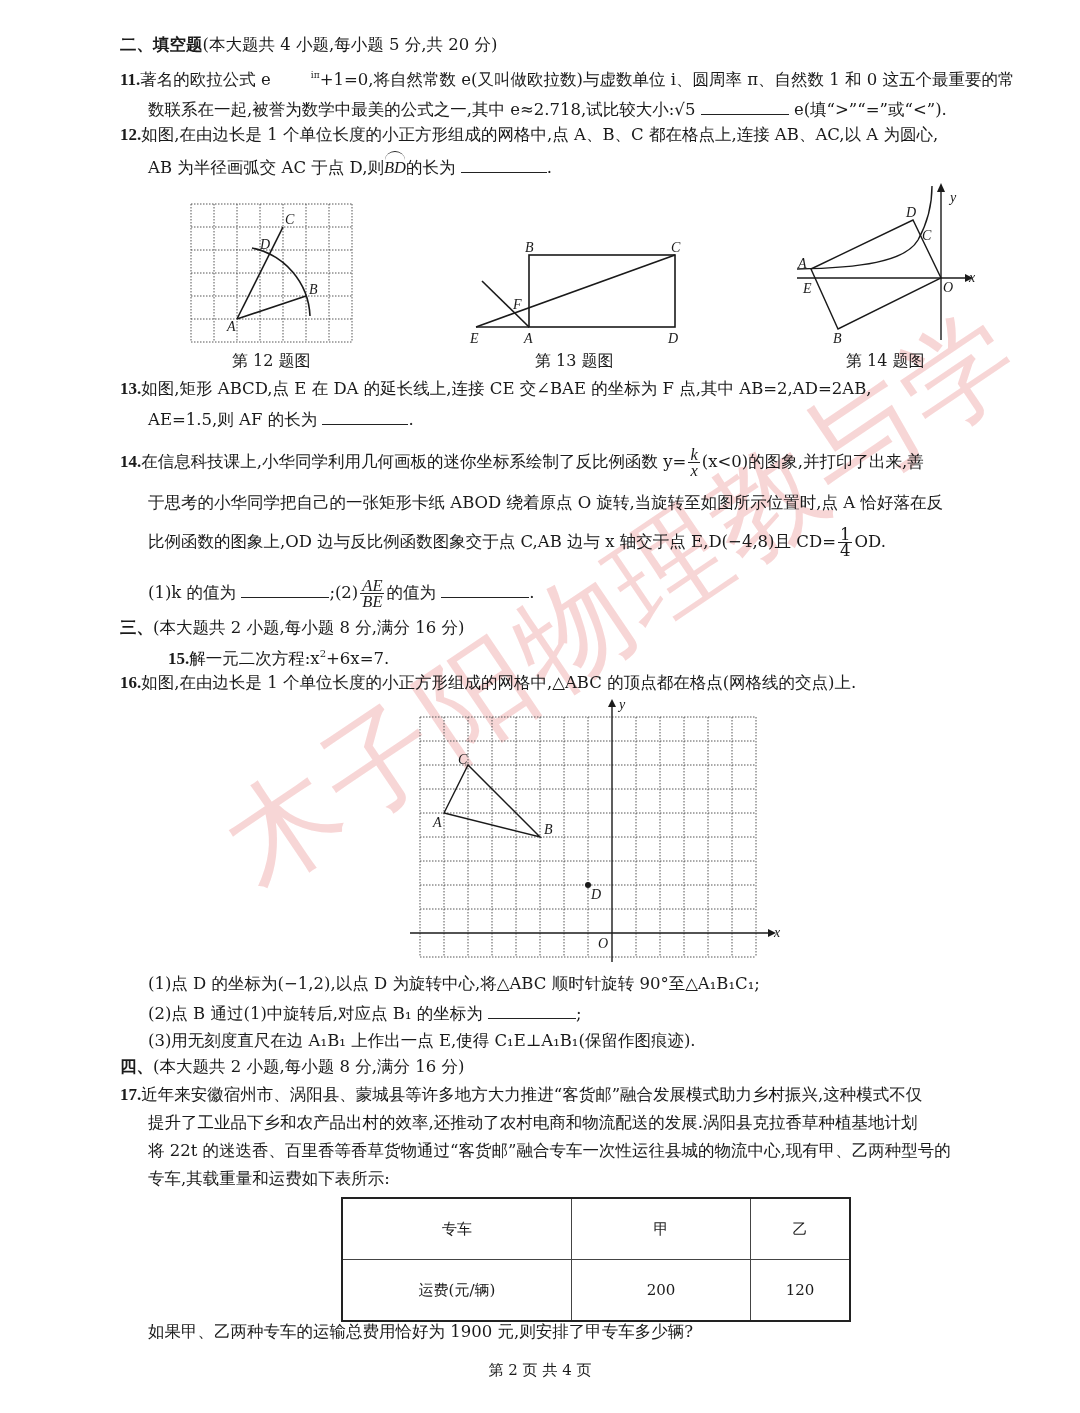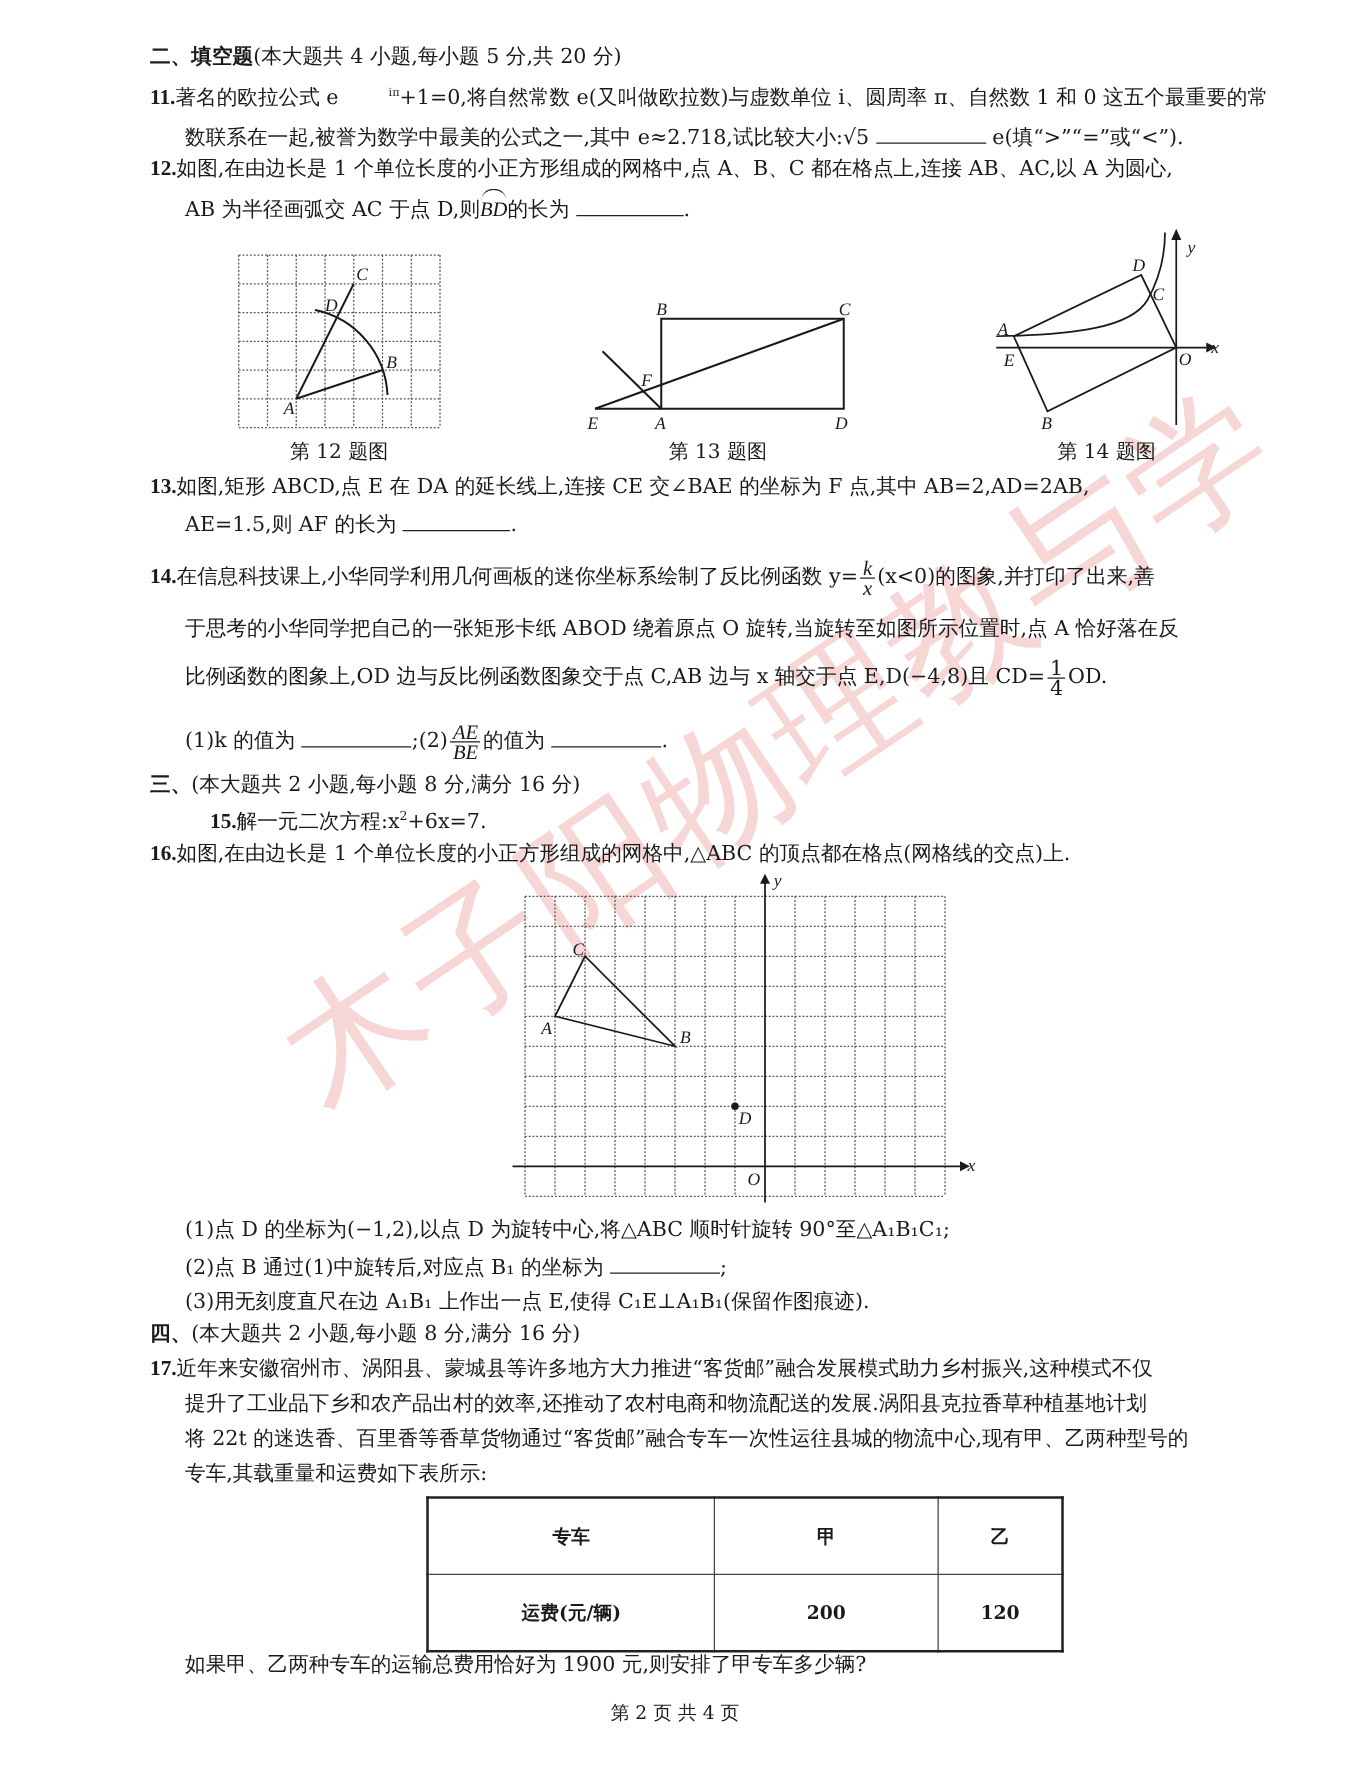--- a/index.html
+++ b/index.html
@@ -11,21 +11,21 @@
   .blank{display:inline-block;border-bottom:1px solid #222;height:16px;vertical-align:baseline;}
   .it{font-style:italic;font-family:"Liberation Serif",serif;}
   .frac{display:inline-block;vertical-align:middle;text-align:center;line-height:15px;margin:0 2px;}
   .frac .num{display:block;border-bottom:1px solid #222;padding:0 2px;}
   .frac .den{display:block;padding:0 2px;}
   .cap{position:absolute;font-size:16px;white-space:nowrap;}
   svg{position:absolute;overflow:visible;}
   svg text{font-family:"Liberation Serif",serif;font-style:italic;font-size:14px;fill:#1a1a1a;}
   table.data{position:absolute;left:341px;top:1197px;width:510px;border-collapse:collapse;
              font-size:15px;border:2px solid #222;}
-  table.data td{border:1px solid #444;height:36px;text-align:center;padding:12px;font-weight:bold;}
+  table.data td{border:1px solid #444;height:36px;text-align:center;padding:12px;}
   .footer{position:absolute;top:1361px;left:0;width:1080px;text-align:center;font-size:15px;}
   .wm{position:absolute;left:170px;top:560px;width:800px;transform:rotate(-34deg);
       transform-origin:center;font-size:112px;color:#f2b5b5;opacity:.55;letter-spacing:4px;
       white-space:nowrap;pointer-events:none;font-family:"DejaVu Sans",sans-serif;}
   .arc-mark{display:inline-block;position:relative;}
   .arc-mark::before{content:"";position:absolute;left:1px;right:1px;top:-6px;height:8px;
       border-top:1.2px solid #222;border-radius:50%/100% 100% 0 0;}
 </style>
 </head>
 <body>

